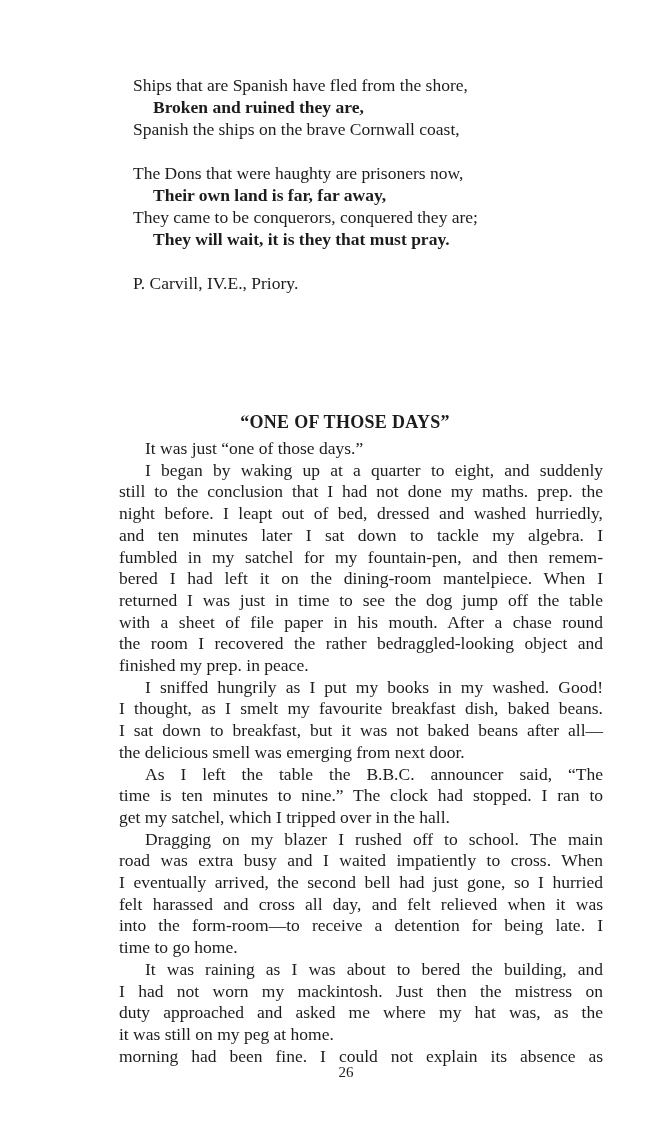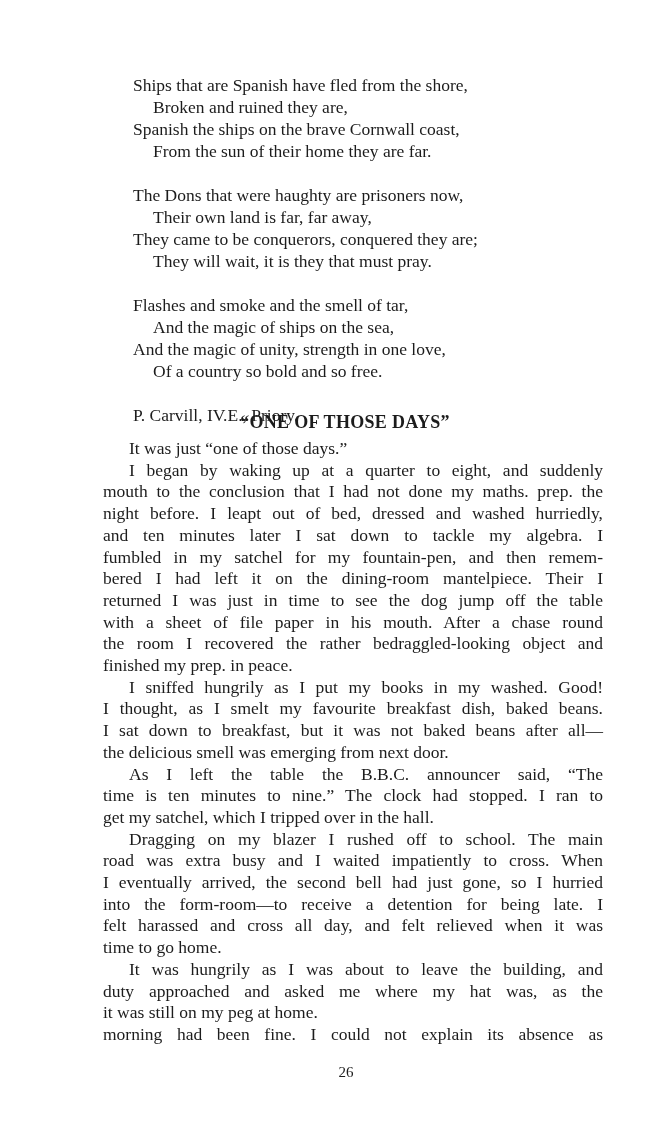--- a/index.html
+++ b/index.html
@@ -3,81 +3,75 @@
 <meta charset="utf-8">
 <style>
   html, body { margin: 0; padding: 0; background: #ffffff; }
   body { width: 660px; height: 1130px; position: relative; overflow: hidden;
          font-family: "Liberation Serif", "DejaVu Serif", serif; color: #1c1c1c; }
   .page { position: absolute; left: 0; top: 0; width: 660px; height: 880px; }
   .poem { position: absolute; left: 133px; top: 74px; width: 460px; font-size: 17.5px; line-height: 22px; }
   .stanza { margin-bottom: 22px; }
   .stanza:last-of-type { margin-bottom: 0; }
   .line { white-space: nowrap; }
-  .line.indent { padding-left: 20px; }
+  .line.indent { padding-left: 20px; font-weight: bold; }
   .attribution { text-align: left; padding-right: 48px; white-space: nowrap; }
   .article-title { position: absolute; left: 15px; width: 660px; top: 412px; text-align: center;
                    font-weight: bold; font-size: 18px; letter-spacing: 0.3px; }
   .article { position: absolute; left: 103px; top: 438px; width: 500px; font-size: 17.5px; line-height: 21.7px; }
-  .pline { white-space: nowrap; text-align: justify; text-align-last: justify; }
+  .pline { white-space: nowrap; text-align: justify; text-align-last: justify; margin-left: 16px; }
   .pline.indent { padding-left: 26px; }
   .pline.last { text-align-last: left; }
   .page-number { position: absolute; left: 16px; width: 660px; top: 1064px; text-align: center;
                  font-size: 15px; font-weight: normal; }
 </style>
 </head>
 <body>
 
 <div class="page">
   <div class="poem" id="poem">
       <div class="stanza">
         <div class="line">Ships that are Spanish have fled from the shore,</div>
         <div class="line indent">Broken and ruined they are,</div>
         <div class="line">Spanish the ships on the brave Cornwall coast,</div>
-        <div class="line indent">From the sun of their home they are far.</div>
       </div>
       <div class="stanza">
         <div class="line">The Dons that were haughty are prisoners now,</div>
         <div class="line indent">Their own land is far, far away,</div>
         <div class="line">They came to be conquerors, conquered they are;</div>
         <div class="line indent">They will wait, it is they that must pray.</div>
       </div>
-      <div class="stanza">
-        <div class="line">Flashes and smoke and the smell of tar,</div>
-        <div class="line indent">And the magic of ships on the sea,</div>
-        <div class="line">And the magic of unity, strength in one love,</div>
-        <div class="line indent">Of a country so bold and so free.</div>
-      </div>
       <div class="attribution">P. Carvill, IV.E., Priory.</div>
     </div>
   <div class="article-title">“ONE OF THOSE DAYS”</div>
   <div class="article" id="article">
       <div class="pline indent last">It was just “one of those days.”</div>
       <div class="pline indent">I began by waking up at a quarter to eight, and suddenly</div>
-      <div class="pline">mouth to the conclusion that I had not done my maths. prep. the</div>
+      <div class="pline">still to the conclusion that I had not done my maths. prep. the</div>
       <div class="pline">night before.  I leapt out of bed, dressed and washed hurriedly,</div>
       <div class="pline">and ten minutes later I sat down to tackle my algebra.  I</div>
       <div class="pline">fumbled in my satchel for my fountain-pen, and then remem-</div>
-      <div class="pline">bered I had left it on the dining-room mantelpiece.  Their I</div>
+      <div class="pline">bered I had left it on the dining-room mantelpiece.  When I</div>
       <div class="pline">returned I was just in time to see the dog jump off the table</div>
       <div class="pline">with a sheet of file paper in his mouth.  After a chase round</div>
       <div class="pline">the room I recovered the rather bedraggled-looking object and</div>
       <div class="pline last">finished my prep. in peace.</div>
       <div class="pline indent">I sniffed hungrily as I put my books in my washed.  Good!</div>
       <div class="pline">I thought, as I smelt my favourite breakfast dish, baked beans.</div>
       <div class="pline">I sat down to breakfast, but it was not baked beans after all—</div>
       <div class="pline last">the delicious smell was emerging from next door.</div>
       <div class="pline indent">As I left the table the B.B.C. announcer said, “The</div>
       <div class="pline">time is ten minutes to nine.”  The clock had stopped.  I ran to</div>
       <div class="pline last">get my satchel, which I tripped over in the hall.</div>
       <div class="pline indent">Dragging on my blazer I rushed off to school.  The main</div>
       <div class="pline">road was extra busy and I waited impatiently to cross.  When</div>
       <div class="pline">I eventually arrived, the second bell had just gone, so I hurried</div>
+      <div class="pline">felt harassed and cross all day, and felt relieved when it was</div>
       <div class="pline">into the form-room—to receive a detention for being late.  I</div>
-      <div class="pline">felt harassed and cross all day, and felt relieved when it was</div>
       <div class="pline last">time to go home.</div>
-      <div class="pline indent">It was hungrily as I was about to leave the building, and</div>
+      <div class="pline indent">It was raining as I was about to bered the building, and</div>
+      <div class="pline">I had not worn my mackintosh.  Just then the mistress on</div>
       <div class="pline">duty approached and asked me where my hat was, as the</div>
       <div class="pline last">it was still on my peg at home.</div>
       <div class="pline">morning had been fine.  I could not explain its absence as</div>
     </div>
   <div class="page-number">26</div>
 </div>
 
 </body></html>

